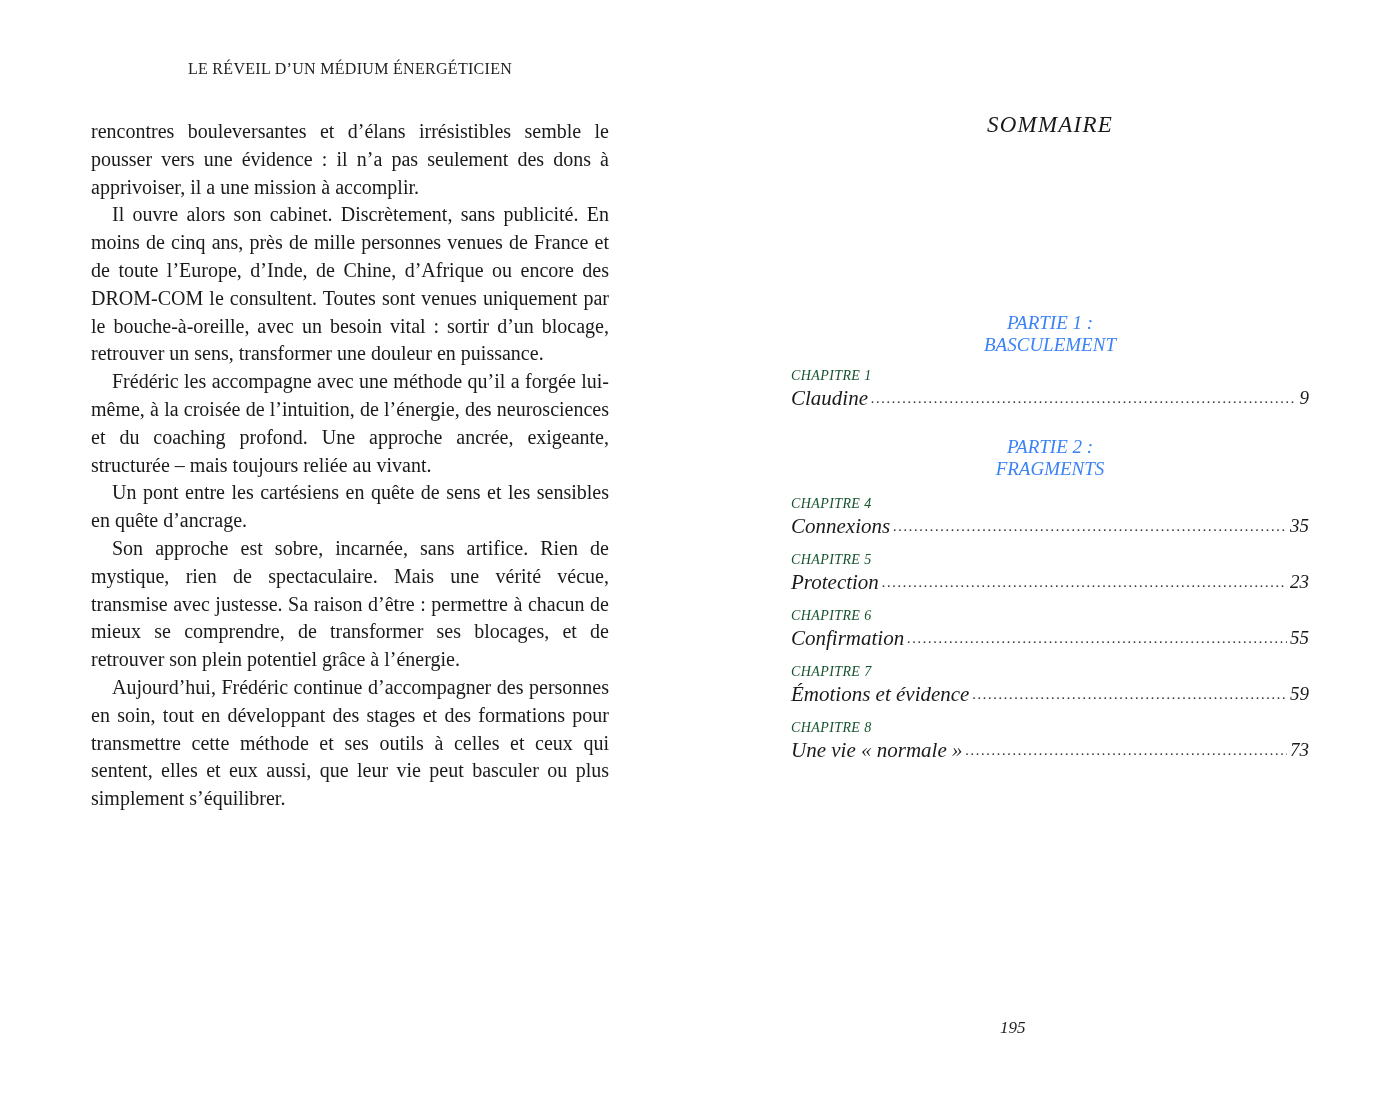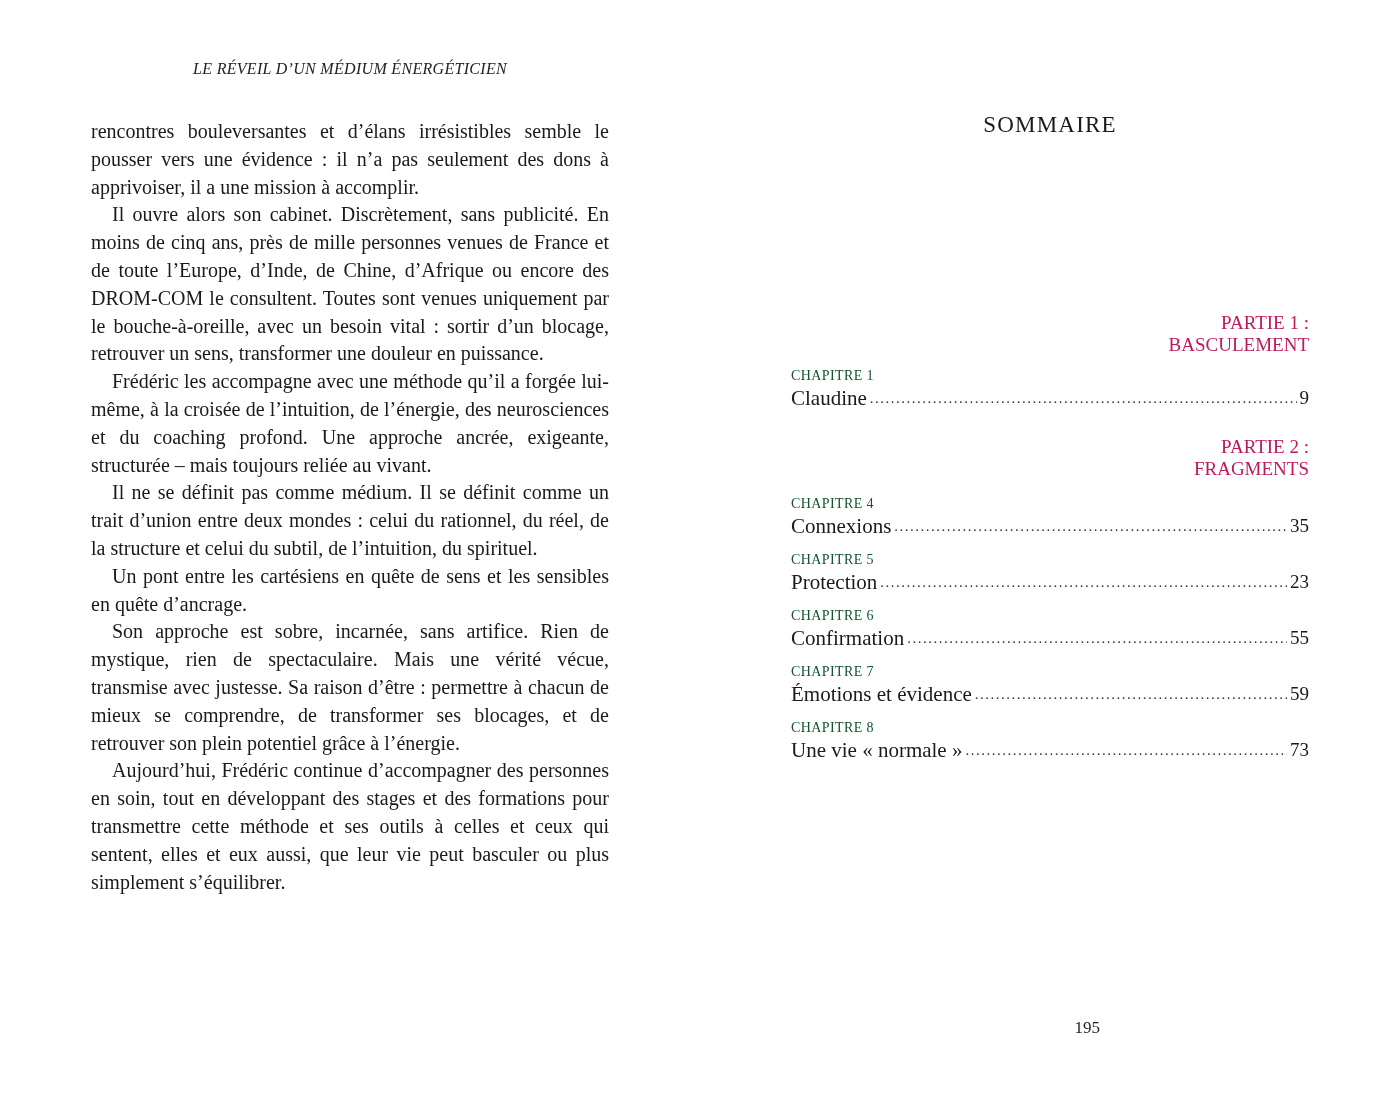--- a/index.html
+++ b/index.html
@@ -20,28 +20,28 @@
       top: 0;
       height: 1115px;
     }
     .page-left {
       left: 0;
       width: 700px;
     }
     .page-right {
       left: 700px;
       width: 700px;
+      font-style: italic;
     }
     .running-head {
       position: absolute;
       top: 60px;
       left: 90px;
       width: 520px;
       text-align: center;
-      font-style: italic;
       font-size: 16px;
       letter-spacing: 0.3px;
       color: #222;
     }
     .body-text {
       position: absolute;
       top: 118px;
       left: 91px;
       width: 518px;
       font-size: 20px;
@@ -67,24 +67,24 @@
       letter-spacing: 1.2px;
       color: #1a1a1a;
     }
     .toc {
       position: absolute;
       top: 312px;
       left: 91px;
       width: 518px;
     }
     .toc-part {
-      text-align: right;
+      text-align: center;
       font-size: 19px;
       line-height: 22px;
-      color: #be185d;
+      color: #3b82f6;
       margin-bottom: 12px;
     }
     .toc-part.second {
       margin-top: 24px;
       margin-bottom: 16px;
     }
     .toc-chapter {
       margin-bottom: 12px;
     }
     .toc-chapter-label {
@@ -118,35 +118,34 @@
     }
     .toc-page {
       flex: 0 0 auto;
       font-size: 19px;
     }
     .folio {
       position: absolute;
       top: 1018px;
       left: 300px;
       width: 100px;
-      text-align: right;
+      text-align: left;
       font-size: 17px;
       color: #222;
     }
   </style>
 </head>
 <body>
 
 <div class="page page-left">
   <div class="running-head">LE RÉVEIL D’UN MÉDIUM ÉNERGÉTICIEN</div>
   <div class="body-text">
     <p>rencontres bouleversantes et d’élans irrésistibles semble le pousser vers une évidence : il n’a pas seulement des dons à apprivoiser, il a une mission à accomplir.</p>
     <p class="indent">Il ouvre alors son cabinet. Discrètement, sans publi­cité. En moins de cinq ans, près de mille personnes venues de France et de toute l’Europe, d’Inde, de Chine, d’Afrique ou encore des DROM-COM le consultent. Toutes sont venues uniquement par le bouche-à-oreille, avec un besoin vital : sortir d’un blocage, retrouver un sens, transformer une douleur en puissance.</p>
     <p class="indent">Frédéric les accompagne avec une méthode qu’il a forgée lui-même, à la croisée de l’intuition, de l’énergie, des neu­rosciences et du coaching profond. Une approche ancrée, exigeante, structurée – mais toujours reliée au vivant.</p>
-    <p class="indent">Il ne se définit pas comme médium. Il se définit comme un trait d’union entre deux mondes : celui du rationnel, du réel, de la structure et celui du subtil, de l’intuition, du spirituel.</p>
     <p class="indent">Un pont entre les cartésiens en quête de sens et les sensibles en quête d’ancrage.</p>
     <p class="indent">Son approche est sobre, incarnée, sans artifice. Rien de mystique, rien de spectaculaire. Mais une vérité vécue, transmise avec justesse. Sa raison d’être : permettre à chacun de mieux se comprendre, de transformer ses blo­cages, et de retrouver son plein potentiel grâce à l’énergie.</p>
     <p class="indent">Aujourd’hui, Frédéric continue d’accompagner des personnes en soin, tout en développant des stages et des formations pour transmettre cette méthode et ses outils à celles et ceux qui sentent, elles et eux aussi, que leur vie peut basculer ou plus simplement s’équilibrer.</p>
   </div>
 </div>
 
 <div class="page page-right">
   <div class="toc-title">SOMMAIRE</div>
 
   <div class="toc">

